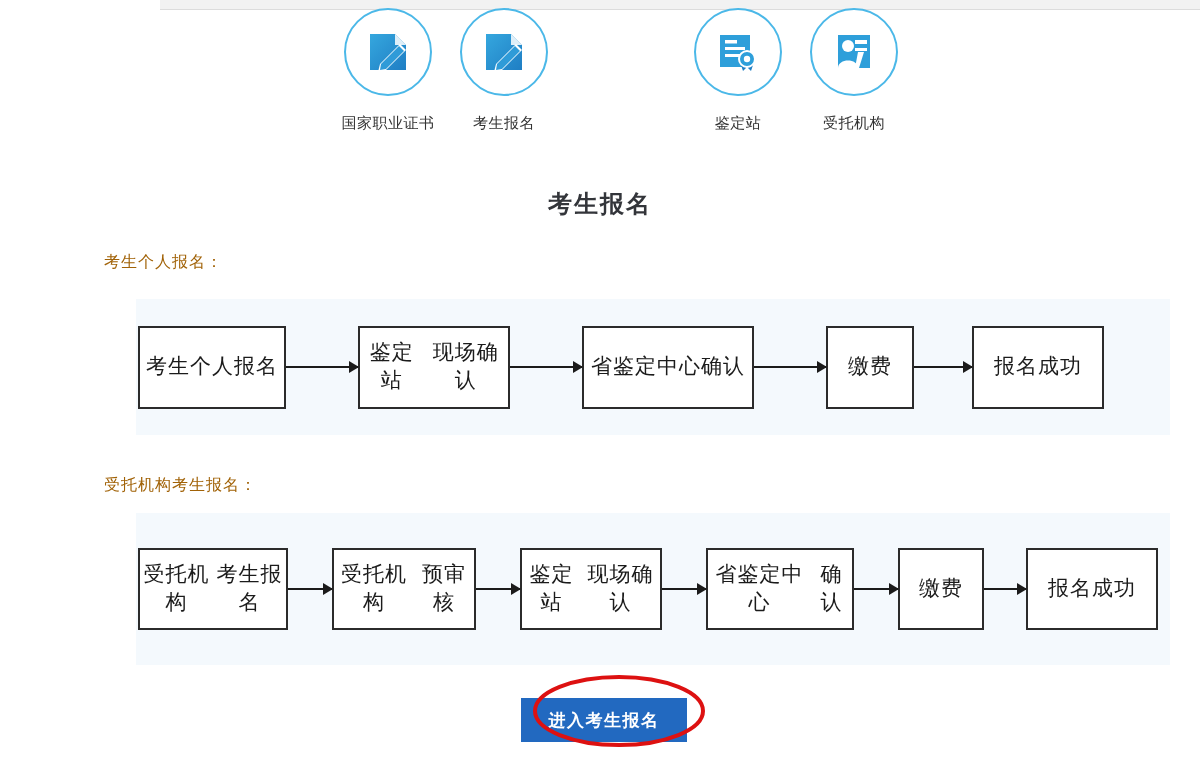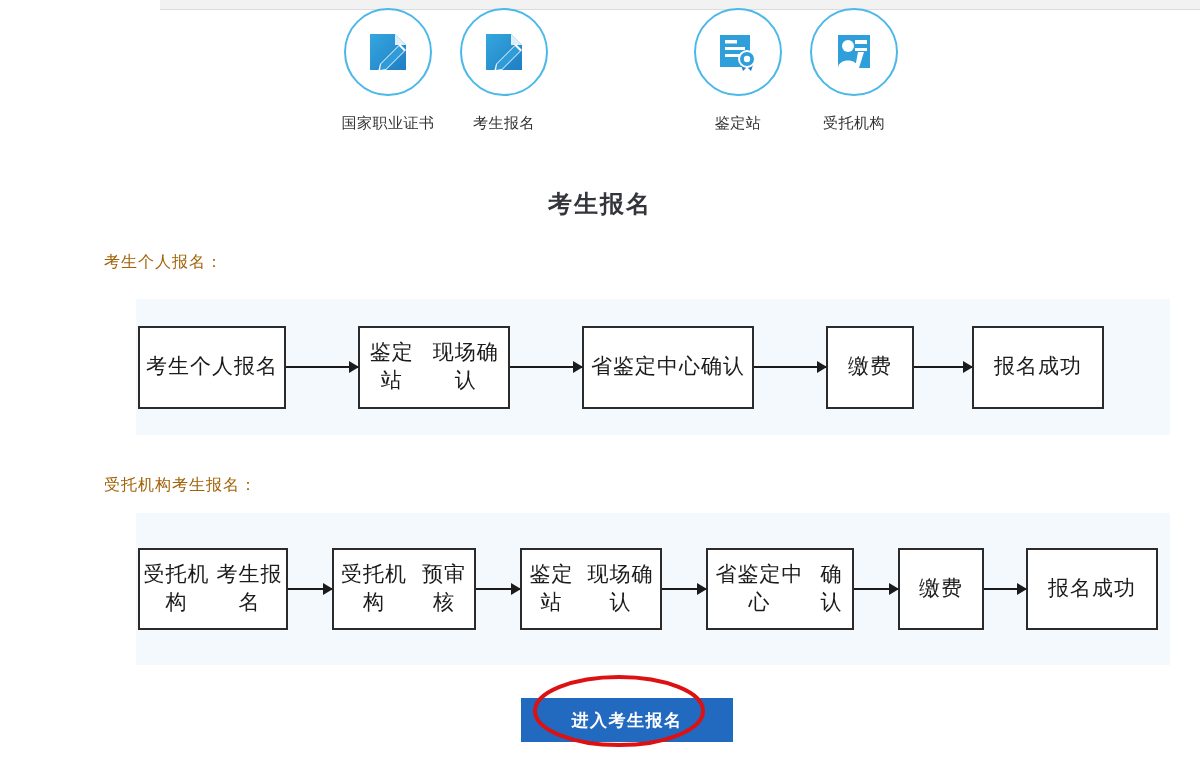--- a/index.html
+++ b/index.html
@@ -143,21 +143,21 @@
     border-left: 10px solid #1b1b1b;
     border-top: 6px solid transparent;
     border-bottom: 6px solid transparent;
   }
 
   
   .cta-button {
     position: absolute;
     left: 521px;
     top: 698px;
-    width: 212px;
+    width: 166px;
     height: 44px;
     background: #2269c0;
     color: #ffffff;
     font-size: 17px;
     font-weight: bold;
     letter-spacing: 1.5px;
     border: none;
     display: flex;
     align-items: center;
     justify-content: center;

